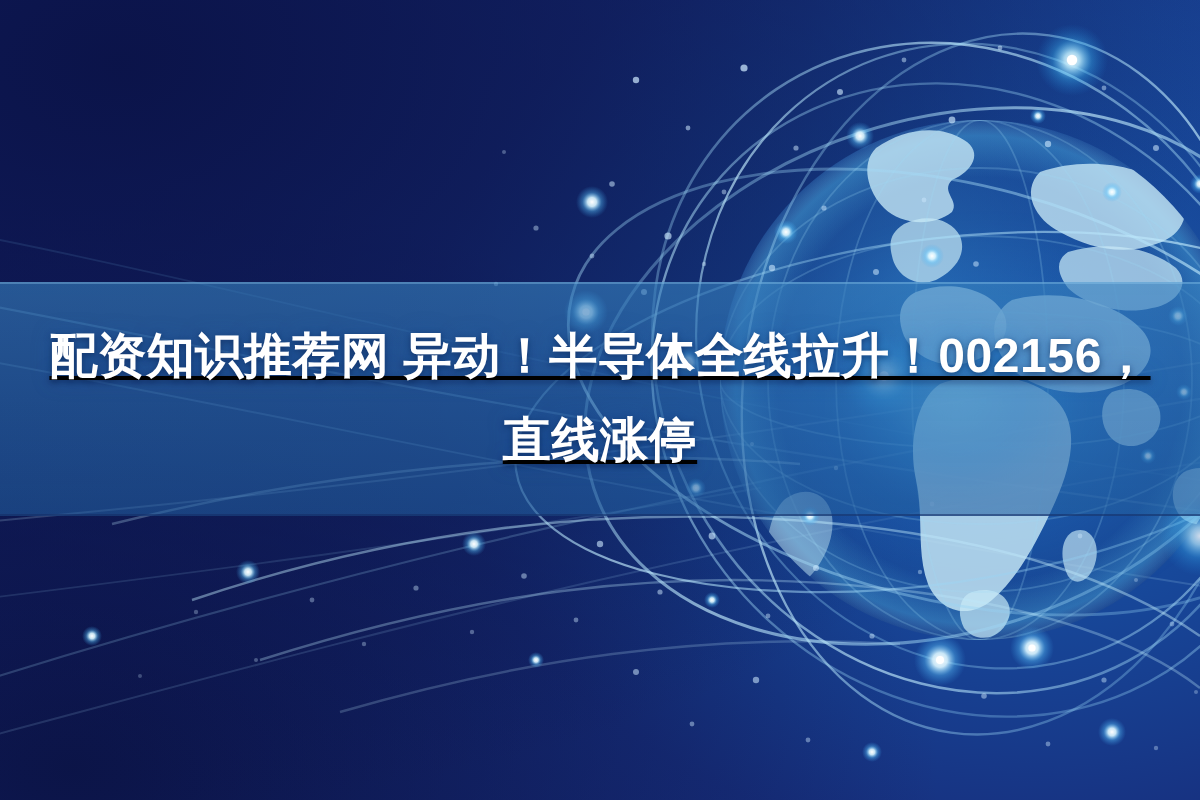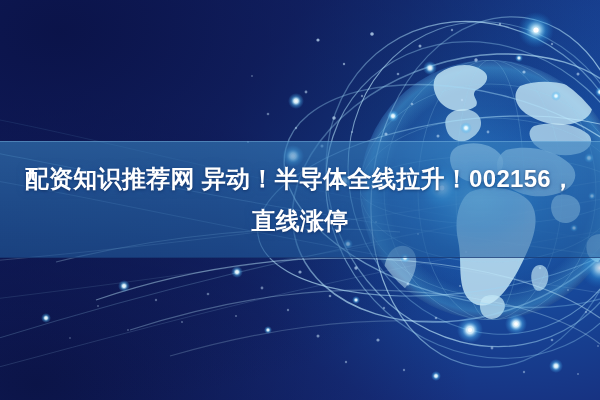--- a/index.html
+++ b/index.html
@@ -45,21 +45,21 @@
     position:absolute;left:0;top:141px;width:600px;height:117px;
     background:linear-gradient(180deg,rgba(55,128,190,.62) 0%,rgba(42,108,173,.60) 55%,rgba(35,95,160,.58) 100%);
     backdrop-filter:blur(0px);
   }
   .band-top-edge{position:absolute;left:0;top:141px;width:600px;height:1px;background:rgba(150,205,240,.35);}
   .band-bot-edge{position:absolute;left:0;top:257px;width:600px;height:1px;background:rgba(20,44,100,.55);}
   
   .headline{
     position:absolute;left:0;top:141px;width:600px;height:117px;
     display:flex;align-items:center;justify-content:flex-start;
-    box-sizing:border-box;padding:0 22px;
+    box-sizing:border-box;padding:0 22px;text-decoration:underline;
   }
   .headline-text{
     margin:0;
     color:#ffffff;
     font-size:24px;
     font-weight:bold;
     line-height:42px;
     letter-spacing:.3px;
     text-align:center;
     text-shadow:0 1px 3px rgba(8,26,70,.55), 0 0 10px rgba(30,90,170,.35);

